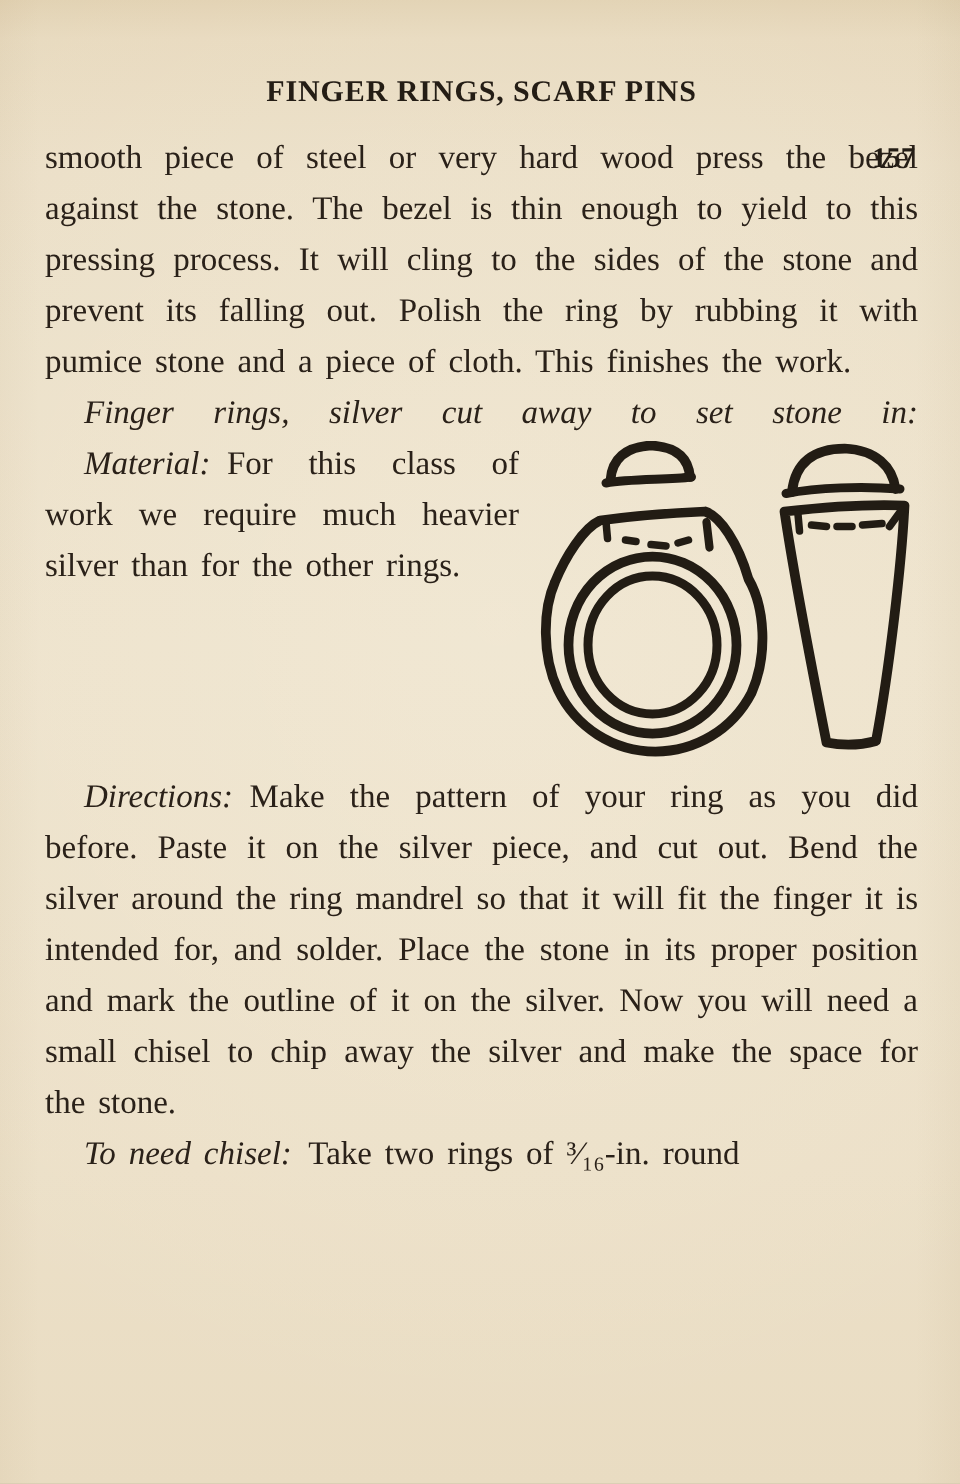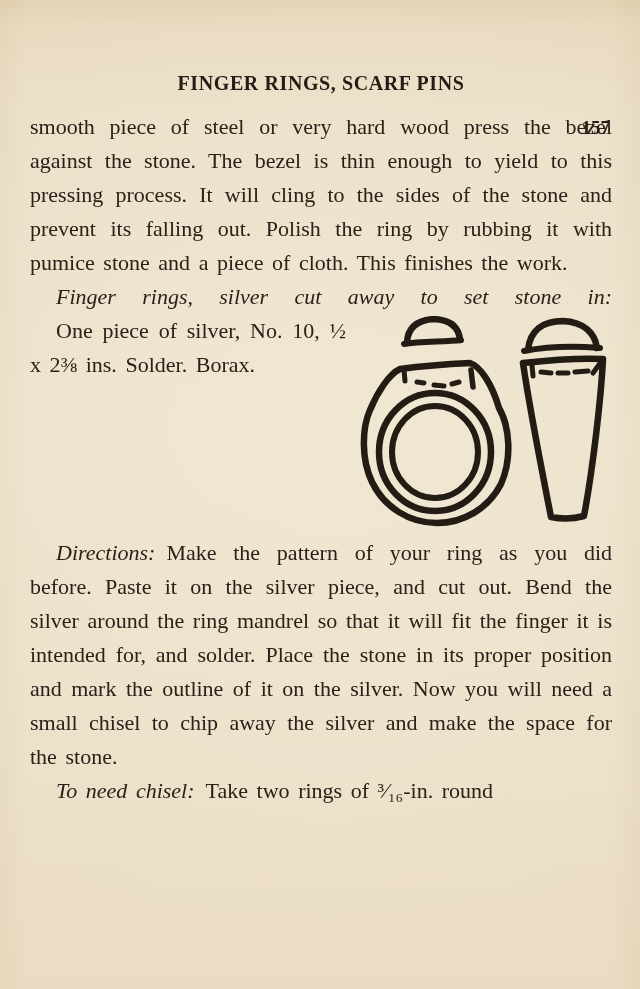--- a/index.html
+++ b/index.html
@@ -1,21 +1,21 @@
 <!DOCTYPE html>
 <html><head>
 <meta charset="utf-8">
 <style>
   html,body{margin:0;padding:0;background:#d8cbb0;}
   .page{
     position:relative;
     width:640px;height:989px;
     margin:0 auto;
     box-sizing:border-box;
-    padding:72px 28px 0 30px;
+    padding:50px 28px 0 30px;
     overflow:hidden;
     background:
       radial-gradient(130% 85% at 52% 42%, rgba(255,252,242,0.20), rgba(0,0,0,0) 65%),
       linear-gradient(90deg, rgba(150,120,70,0.05) 0, rgba(0,0,0,0) 26px, rgba(0,0,0,0) 610px, rgba(150,120,70,0.06) 640px),
       linear-gradient(180deg, #e2d2b3 0, #e8dabf 26px, #ebdfc7 110px, #ede2cb 430px, #ece0c8 780px, #e9dcc2 989px);
     font-family:"Liberation Serif","DejaVu Serif",serif;
     color:#2a2119;
   }
   .header{position:relative;height:26px;margin-bottom:12px;}
   .header .title{
@@ -96,22 +96,22 @@
       <g>
         <path d="M 163 47 C 190 44 220 42 243 43 C 241 82 233 152 224 200 C 213 203 201 203 191 201 C 181 150 170 95 163 47 Z" stroke-width="6.5"></path>
         <path d="M 241 46 L 233 57" stroke-width="5"></path>
         <path d="M 172 49 L 173 60" stroke-width="5"></path>
         <path d="M 181 56 L 191 57" stroke-width="5"></path>
         <path d="M 198 57 L 208 57" stroke-width="5"></path>
         <path d="M 215 56 L 228 55" stroke-width="5"></path>
       </g>
     </svg>
 
+    <p class="body-text indent"><span class="lead">Material:</span><span>For this class of work we require much heavier silver than for the other rings.</span></p>
 
-    <p class="body-text indent">One piece of silver, No. 10,  ½ x 2⅜  ins.   Solder. Borax.</p>
 
   </div>
 
 
   <p class="body-text indent"><span class="lead">Directions:</span><span>Make the pattern of your ring as you did before.   Paste it on the silver piece, and cut out.   Bend the silver around the ring mandrel so that it will fit the finger it is intended for, and solder. Place the stone in its proper position and mark the outline of it on the silver.   Now you will need a small chisel to chip away the silver and make the space for the stone.</span></p>
 
   <p class="body-text indent"><span class="lead">To need chisel:</span><span>Take two rings of ³⁄₁₆-in. round</span></p>
 
 </div>
 

